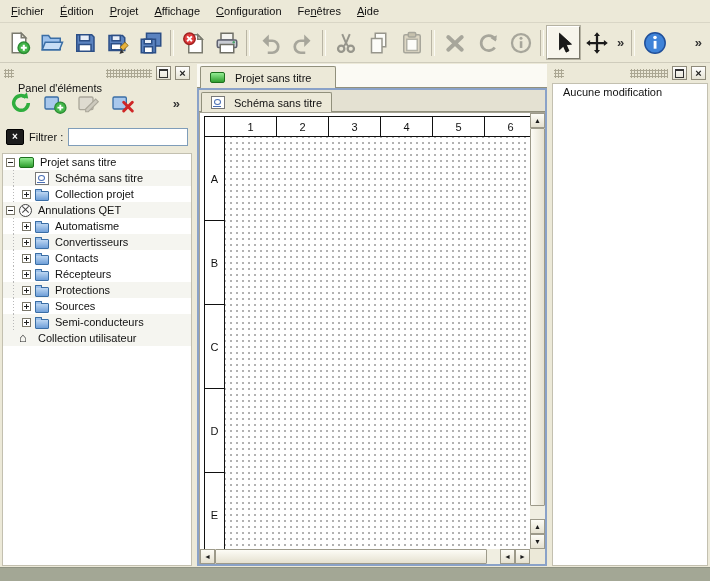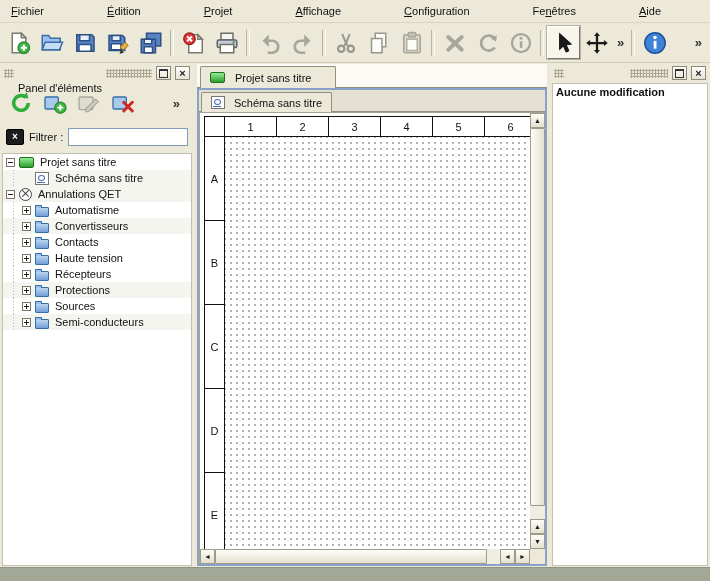--- a/index.html
+++ b/index.html
@@ -1,21 +1,21 @@
 <!DOCTYPE html>
 <html><head>
 <meta charset="utf-8">
 <style>
   html,body{margin:0;padding:0;}
   .app{position:relative;width:710px;height:581px;background:#ece9d8;overflow:hidden;
        font-family:"Liberation Sans","DejaVu Sans",sans-serif;font-size:11px;color:#111;
        -webkit-font-smoothing:antialiased;}
   
   .menubar{position:absolute;top:0;left:0;right:0;height:22px;display:flex;align-items:center;
-           padding-left:3px;border-bottom:1px solid #d9d6c6;background:#ece9d8;gap:47px;}
+           padding-left:3px;border-bottom:1px solid #d9d6c6;background:#ece9d8;}
   .menu-item{padding:3px 8px;cursor:default;}
   
   .toolbar{position:absolute;top:23px;left:0;right:0;height:39px;display:flex;align-items:center;
            padding:0 2px;border-bottom:1px solid #cfccbc;background:#ece9d8;}
   .tb-btn{width:33px;height:33px;flex:none;display:flex;align-items:center;justify-content:center;
           border:1px solid transparent;background:transparent;padding:0;}
   .tb-btn.checked{background:#f7f5ec;border-color:#fff #7a776a #7a776a #fff;box-shadow:0 0 0 1px #b5b2a2;}
   .sep{width:2px;height:26px;margin:0 3px;border-left:1px solid #b8b4a4;border-right:1px solid #fbfaf4;flex:none;}
   .ic{width:24px;height:24px;display:block;}
   .chev{font-size:13px;font-weight:bold;color:#333;padding:0 4px;flex:none;cursor:default;}
@@ -110,21 +110,21 @@
   .sb-btn::before{font-size:7px;color:#1a1a1a;line-height:1;}
   .g-up::before{content:'▲';} .g-dn::before{content:'▼';} .g-lt::before{content:'◄';} .g-rt::before{content:'►';}
   .sb-thumb{box-sizing:border-box;border:1px solid #9d9a8a;border-radius:1px;}
   .sb-thumb.v{flex:1;background:linear-gradient(90deg,#fdfcf6,#e5e1d0);}
   .sb-thumb.h{flex:1;background:linear-gradient(#fdfcf6,#e5e1d0);}
   .sb-track.v{height:13px;flex:none;}
   .sb-track.h{width:13px;flex:none;}
   .sb-corner{position:absolute;right:0;bottom:0;width:15px;height:15px;background:#ece9d8;}
   
   .undo-list{flex:1;margin-top:1px;background:#fff;border:1px solid #c3c0b0;overflow:hidden;}
-  .undo-item{height:16px;display:flex;align-items:center;padding:0 3px;cursor:default;font-weight:bold;}
+  .undo-item{height:16px;display:flex;align-items:center;padding:0 10px;cursor:default;}
   
   .statusbar{position:absolute;left:0;right:0;bottom:0;height:13px;background:#a3a795;border-top:1px solid #8f9383;}
 </style>
 </head>
 <body>
 
 <div class="app">
 
   <div class="menubar">
       <div class="menu-item"><u>F</u>ichier</div>
@@ -325,20 +325,26 @@
             <span class="exp minus"></span>
             <span class="ticon project"></span>
             <span class="tlabel">Projet sans titre</span>
           </div>
           <div class="tree-row alt">
             <span class="indent"></span>
             <span class="exp-spacer"></span>
             <span class="ticon schema"></span>
             <span class="tlabel">Schéma sans titre</span>
           </div>
+          <div class="tree-row">
+            <span class="indent"></span>
+            <span class="exp plus"></span>
+            <span class="ticon folder"></span>
+            <span class="tlabel">Collection projet</span>
+          </div>
           <div class="tree-row alt">
             <span class="exp minus"></span>
             <span class="ticon qet"></span>
             <span class="tlabel">Annulations QET</span>
           </div>
           <div class="tree-row">
             <span class="indent"></span>
             <span class="exp plus"></span>
             <span class="ticon folder"></span>
             <span class="tlabel">Automatisme</span>
@@ -352,45 +358,44 @@
           <div class="tree-row">
             <span class="indent"></span>
             <span class="exp plus"></span>
             <span class="ticon folder"></span>
             <span class="tlabel">Contacts</span>
           </div>
           <div class="tree-row">
             <span class="indent"></span>
             <span class="exp plus"></span>
             <span class="ticon folder"></span>
-            <span class="tlabel">Haute tension</span>
-          </div>
-          <div class="tree-row">
-            <span class="indent"></span>
-            <span class="exp plus"></span>
-            <span class="ticon folder"></span>
             <span class="tlabel">Récepteurs</span>
           </div>
           <div class="tree-row alt">
             <span class="indent"></span>
             <span class="exp plus"></span>
             <span class="ticon folder"></span>
             <span class="tlabel">Protections</span>
           </div>
           <div class="tree-row">
             <span class="indent"></span>
             <span class="exp plus"></span>
             <span class="ticon folder"></span>
             <span class="tlabel">Sources</span>
           </div>
           <div class="tree-row alt">
             <span class="indent"></span>
             <span class="exp plus"></span>
             <span class="ticon folder"></span>
             <span class="tlabel">Semi-conducteurs</span>
+          </div>
+          <div class="tree-row alt">
+            <span class="exp-spacer"></span>
+            <span class="ticon home"></span>
+            <span class="tlabel">Collection utilisateur</span>
           </div>
         </div>
     </div>
 
     <div class="center">
       <div class="proj-tabbar">
         <div class="proj-tab">
           <span class="ticon project"></span>
           <span>Projet sans titre</span>
         </div>

